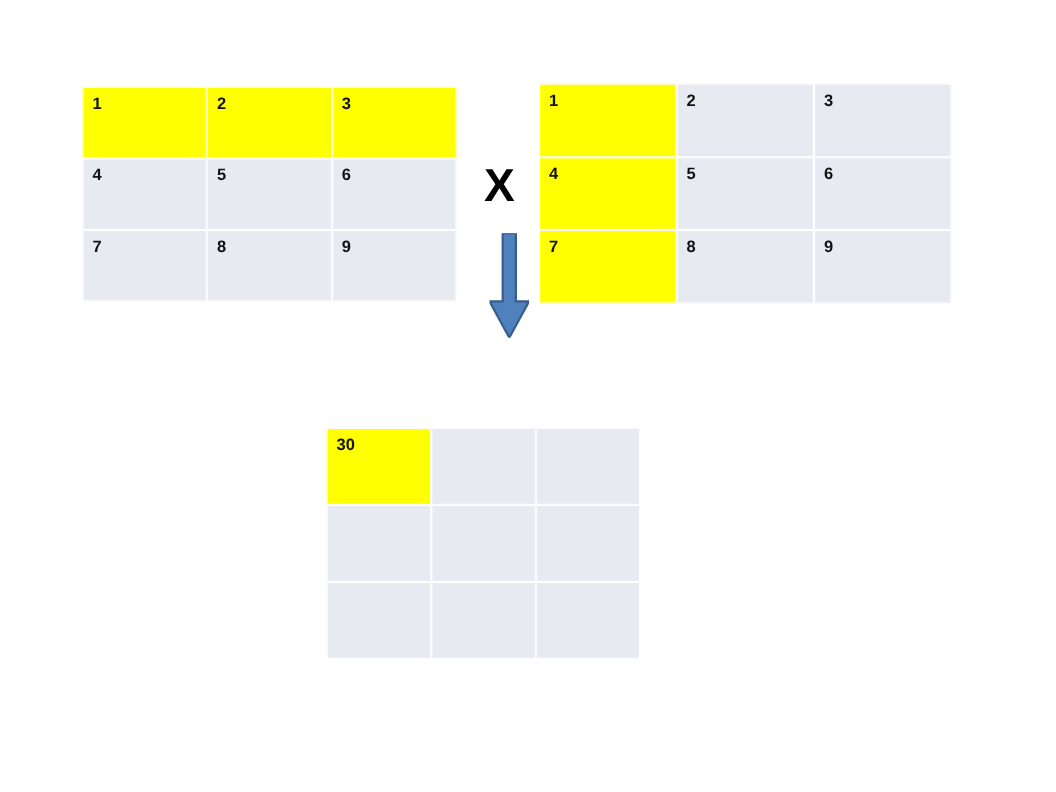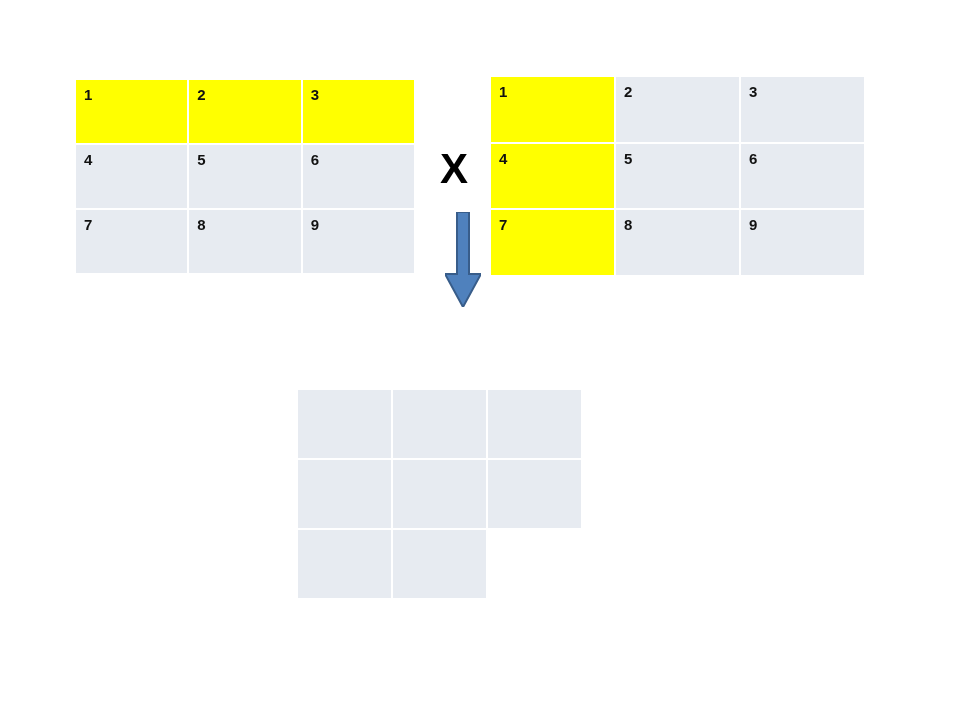--- a/index.html
+++ b/index.html
@@ -91,20 +91,21 @@
   <div class="cell highlight">7</div>
   <div class="cell">8</div>
   <div class="cell">9</div>
 </div>
 
 <svg class="arrow" viewBox="0 0 36 95">
   <path d="M 12 0 L 24 0 L 24 62 L 36 62 L 18 95 L 0 62 L 12 62 Z" fill="#4f81bd" stroke="#385d8a" stroke-width="2"></path>
 </svg>
 
 <div class="matrix matrix-c">
+  <div class="cell highlight">30</div>
   <div class="cell"></div>
   <div class="cell"></div>
   <div class="cell"></div>
   <div class="cell"></div>
   <div class="cell"></div>
   <div class="cell"></div>
   <div class="cell"></div>
   <div class="cell"></div>
 </div>
 

